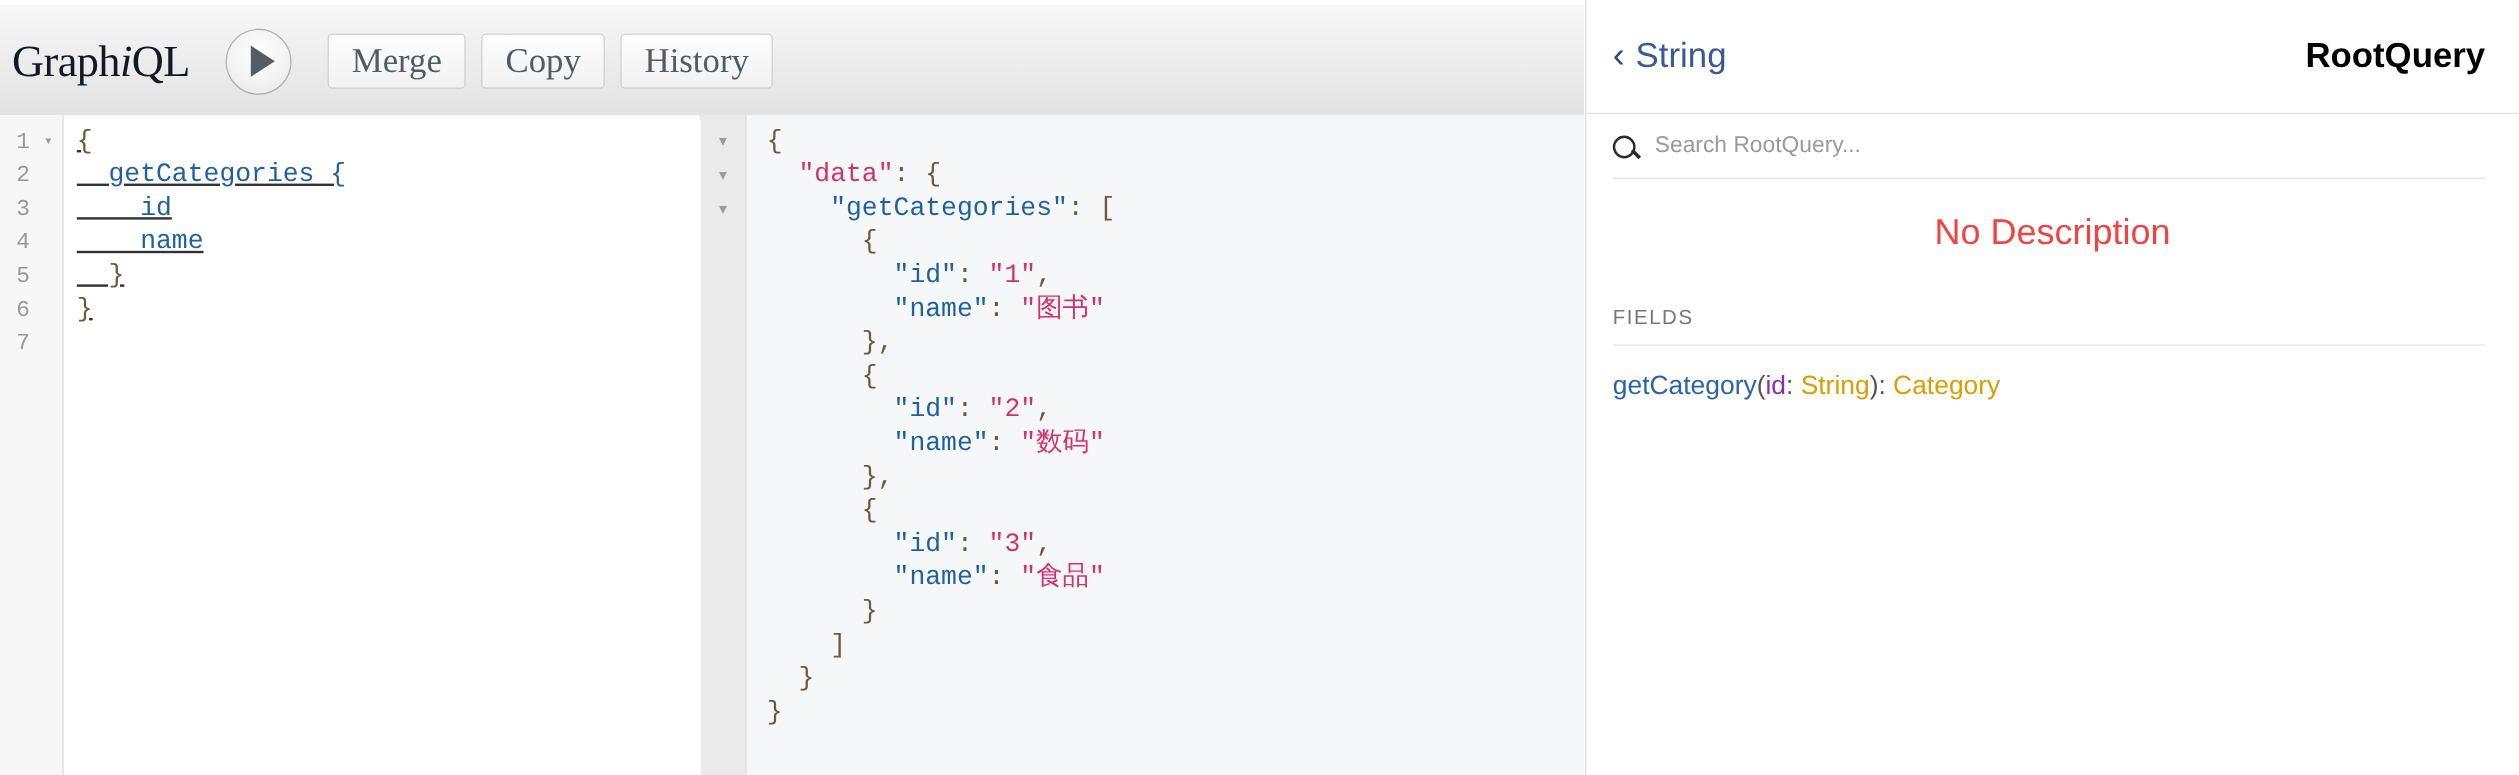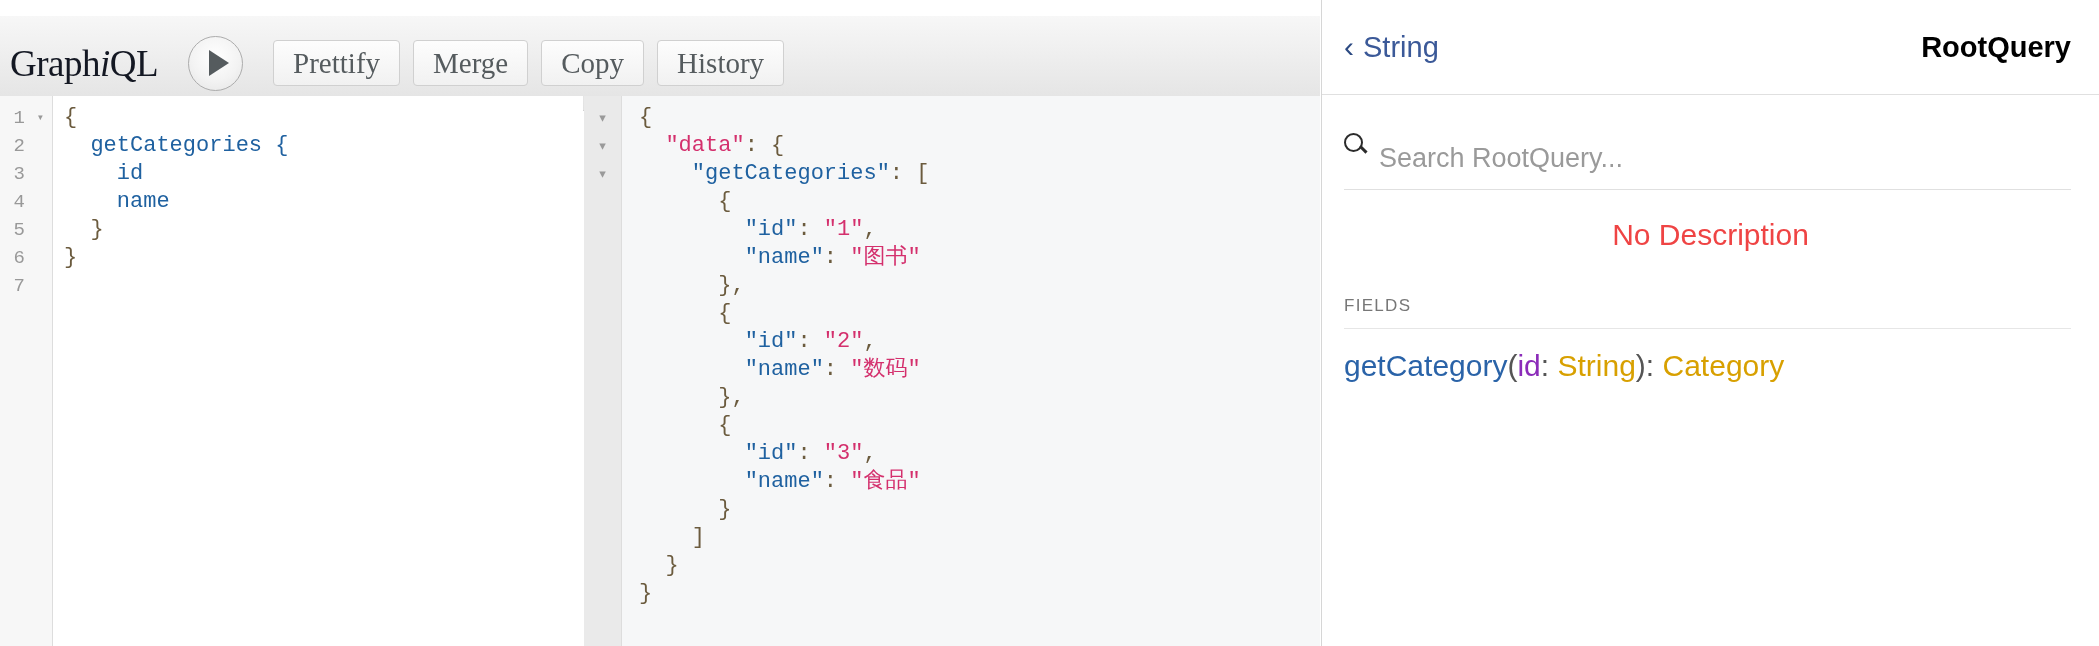--- a/index.html
+++ b/index.html
@@ -7,21 +7,21 @@
     width: 2099px; height: 646px;
     overflow: hidden;
     background: #ffffff;
     font-family: "Liberation Sans", sans-serif;
   }
 
   #app { position: relative; width: 2099px; height: 646px; }
 
   
   .toolbar {
-    position: absolute; left: 0; top: 16px;
+    position: absolute; left: 0; top: 4px;
     width: 1320px; height: 95px;
     background: linear-gradient(#f7f7f7, #e2e2e2);
     border-bottom: 1px solid #d0d0d0;
     display: flex; align-items: center;
     padding-left: 10px;
   }
   .brand {
     font-family: "Liberation Serif", serif;
     font-size: 37px;
     color: #141823;
@@ -92,20 +92,21 @@
     color: #999;
   }
   .code {
     position: absolute; left: 54px; top: 0; right: 0; bottom: 0;
     padding-left: 10px;
     font-family: "Liberation Mono", monospace;
     font-size: 22px;
     line-height: 28px;
     white-space: pre;
     color: #333;
+    text-decoration: underline;
   }
   .code .punc { color: #6b5b3e; }
   .code .fieldname { color: #1f61a0; }
   .code .attr { color: #1f61a0; }
 
   .query-code-top { padding-top: 8px; }
 
   
   .result-pane {
     position: absolute; left: 584px; top: 96px;
@@ -189,25 +190,24 @@
     content: "";
     position: absolute;
     width: 9px; height: 2.5px;
     background: #2b2b2b;
     transform: rotate(45deg);
     right: -7px; bottom: 0px;
   }
   .search-input {
     border: none; outline: none;
     font-family: "Liberation Sans", sans-serif;
-    font-size: 27px;
+    font-size: 19px;
     color: #333;
     width: 100%;
     background: transparent;
-    margin-top: 32px;
   }
   .search-input::placeholder { color: #9a9a9a; }
 
   .no-desc {
     padding: 28px 22px 0 22px;
     font-size: 30px;
     color: #ef4444;
     text-align: center;
   }
   .fields-label {
@@ -216,42 +216,41 @@
     font-weight: normal;
     letter-spacing: 1.3px;
     color: #777;
   }
   .fields-rule {
     margin: 12px 28px 0 22px;
     border-top: 1px solid #e6e6e6;
   }
   .field-row {
     padding: 20px 22px 0 22px;
-    font-size: 30px;
+    font-size: 22px;
     cursor: pointer;
     white-space: nowrap;
   }
   .fname { color: #2a63a8; }
   .farg  { color: #8b2bb9; }
   .ftype { color: #d8a000; }
   .fpunc { color: #555; }
 </style>
 </head>
 <body>
 
 <div id="app">
 
   <div class="toolbar">
     <div class="brand"><span>Graph</span><span class="i">i</span><span>QL</span></div>
 
     <div class="exec-button">
       <div class="tri"></div>
     </div>
 
-    <button class="tbtn">Prettify</button>
     <button class="tbtn">Merge</button>
     <button class="tbtn">Copy</button>
     <button class="tbtn">History</button>
   </div>
 
   <div class="query-pane">
     <div class="gutter">
       <div style="height:8px"></div>
       <div class="gutter-row">
         <span>1</span>

